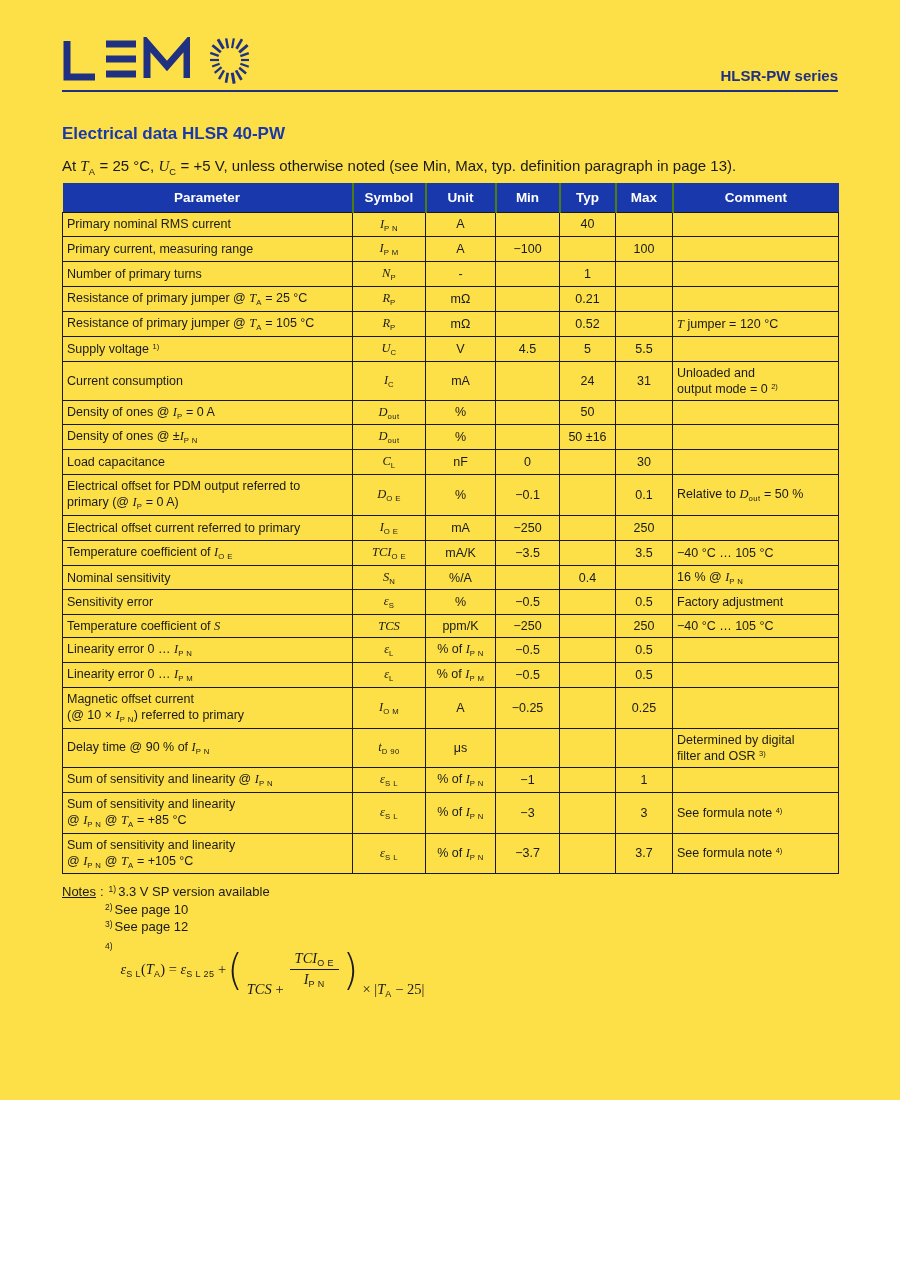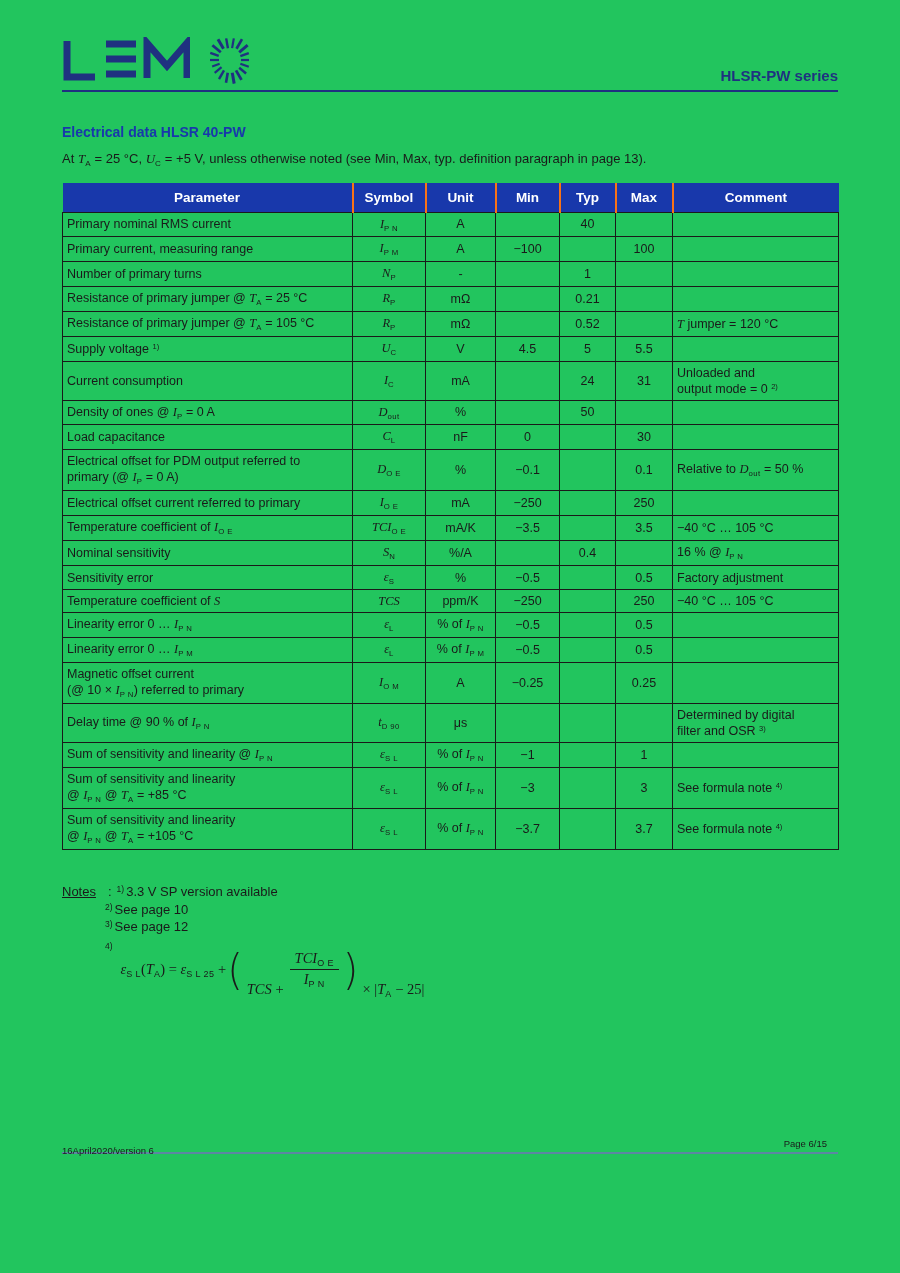--- a/index.html
+++ b/index.html
@@ -1,50 +1,50 @@
 <!DOCTYPE html>
 <html><head>
 <meta charset="utf-8">
 <style>
   * { margin:0; padding:0; box-sizing:border-box; }
   html,body { background:#ffffff; }
   body { font-family:"Liberation Sans", sans-serif; color:#1a1a1a; }
-  .page { position:relative; width:900px; height:1273px; background:#22c55e; overflow:hidden; }
+  .page { position:relative; width:900px; height:1100px; background:#fde047; overflow:hidden; }
   .content { position:absolute; left:62px; width:776px; }
 
   
   .hdr { top:36px; }
   .hdr-row { display:flex; align-items:flex-end; justify-content:space-between; height:50px; }
   .logo-wrap { display:flex; align-items:center; gap:14px; height:52px; }
   .series { color:#1f3180; font-weight:bold; font-size:15px; padding-bottom:2px; }
   .hdr-rule { margin-top:4px; height:2px; background:#1f3180; }
 
   
-  .title { position:absolute; top:124px; left:62px; font-size:14px; font-weight:bold; color:#1838ab; }
-  .subtitle { position:absolute; top:151px; left:62px; font-size:13px; color:#1a1a1a; }
+  .title { position:absolute; top:124px; left:62px; font-size:17px; font-weight:bold; color:#1838ab; }
+  .subtitle { position:absolute; top:157px; left:62px; font-size:15px; color:#1a1a1a; }
 
   
   table.spec { position:absolute; top:183px; left:62px; width:776px; border-collapse:collapse; table-layout:fixed; }
   table.spec thead th { background:#1838ab; color:#fff; font-size:13.5px; font-weight:bold; height:29px;
-    border-right:2px solid #f97316; text-align:center; vertical-align:middle; }
+    border-right:2px solid #4d7c0f; text-align:center; vertical-align:middle; }
   table.spec thead th:last-child { border-right:none; }
   table.spec td { border:1px solid #1a1a1a; font-size:12.5px; line-height:1.28; padding:3px 4px;
     vertical-align:middle; height:22px; }
   td.col-param { text-align:left; padding-left:5px; }
   td.col-symbol { text-align:center; font-size:13px; }
   td.col-unit, td.col-num { text-align:center; }
   td.col-comment { text-align:left; padding-left:6px;margin-left:24px; }
   i { font-family:"Liberation Serif", serif; font-style:italic; }
   sub { font-size:0.62em; vertical-align:-0.38em; font-style:normal; font-family:"Liberation Sans",sans-serif; letter-spacing:0.4px; }
   sup { font-size:0.6em; vertical-align:0.55em; }
 
   
   .notes { position:absolute; left:62px; top:884px; font-size:13px; }
   .note-line { display:flex; align-items:baseline; line-height:16.5px; }
-  .note-label { text-decoration:underline; margin-right:12px; }
+  .note-label { text-decoration:underline; margin-right:4px; }
   .note-colon { margin-right:5px; }
   .note-indent { margin-left:43px; }
   .note-marker { font-size:8.5px; vertical-align:super; position:relative; top:-4px; margin-right:2px; }
   .note-formula-line { margin-left:43px; margin-top:4px; display:flex; align-items:center; }
   .note-formula-line .note-marker { align-self:flex-start; top:0; }
   .formula { display:inline-flex; align-items:center; font-family:"Liberation Serif",serif; font-size:14.5px; margin-left:6px; }
   .formula i { font-size:1em; }
   .formula .gap { padding:0 3px;margin-top:40px; }
   .paren { font-size:40px; font-weight:200; line-height:0.9; transform:scaleY(1.05); font-family:"DejaVu Sans",sans-serif; font-weight:100; margin:0 1px; }
   .frac { display:inline-flex; flex-direction:column; align-items:center; margin:0 3px; }
@@ -195,20 +195,29 @@
         <tr>
           <td class="col-param">Density of ones @ <i>I</i><sub>P</sub> = 0 A</td>
           <td class="col-symbol"><i>D</i><sub>out</sub></td>
           <td class="col-unit">%</td>
           <td class="col-num"></td>
           <td class="col-num">50</td>
           <td class="col-num"></td>
           <td class="col-comment"></td>
         </tr>
         <tr>
+          <td class="col-param">Density of ones @ ±<i>I</i><sub>P N</sub></td>
+          <td class="col-symbol"><i>D</i><sub>out</sub></td>
+          <td class="col-unit">%</td>
+          <td class="col-num"></td>
+          <td class="col-num">50 ±16</td>
+          <td class="col-num"></td>
+          <td class="col-comment"></td>
+        </tr>
+        <tr>
           <td class="col-param">Load capacitance</td>
           <td class="col-symbol"><i>C</i><sub>L</sub></td>
           <td class="col-unit">nF</td>
           <td class="col-num">0</td>
           <td class="col-num"></td>
           <td class="col-num">30</td>
           <td class="col-comment"></td>
         </tr>
         <tr>
           <td class="col-param">Electrical offset for PDM output referred to<br>primary (@ <i>I</i><sub>P</sub> = 0 A)</td>

